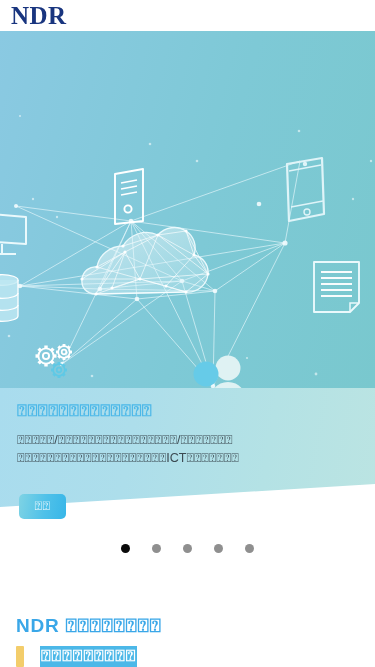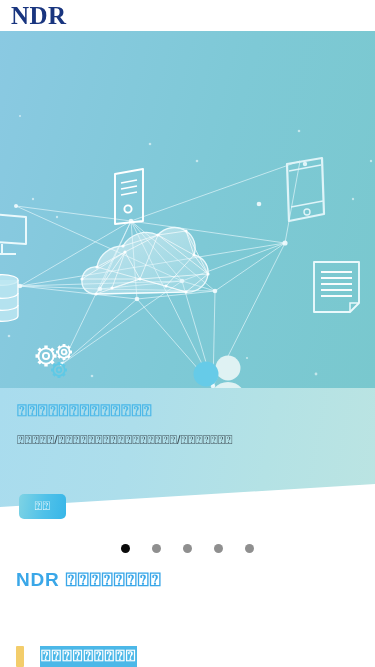--- a/index.html
+++ b/index.html
@@ -156,21 +156,21 @@
     border-radius: 50%;
     background: #8f8f8f;
     cursor: pointer;
   }
   .dot.active { background: #0a0a0a; }
 
   
   .section-heading {
     position: absolute;
     left: 16px;
-    top: 569px;
+    top: 615px;
     font-size: 19px;
     font-weight: 700;
     color: #3aa7e8;
     letter-spacing: 0.6px;
     white-space: nowrap;
   }
   .section-heading .nd { letter-spacing: 0.8px; }
 
   .subrow {
     position: absolute;
@@ -410,20 +410,21 @@
           <path d="M321 265 h31"></path>
       </g>
     </g>
   </svg>
 </div>
 
 <div class="band">
   <div class="slide-title">⍰⍰⍰⍰⍰⍰⍰⍰⍰⍰⍰⍰⍰</div>
   <div class="slide-desc">
     <div>⍰⍰⍰⍰⍰/⍰⍰⍰⍰⍰⍰⍰⍰⍰⍰⍰⍰⍰⍰⍰⍰/⍰⍰⍰⍰⍰⍰⍰</div>
+    <div><span>⍰⍰⍰⍰⍰⍰⍰⍰⍰⍰⍰⍰⍰⍰⍰⍰⍰⍰⍰⍰</span><span class="ascii">ICT</span><span>⍰⍰⍰⍰⍰⍰⍰</span></div>
   </div>
   <button class="more-btn">⍰⍰</button>
   <svg class="wedge" viewBox="0 0 375 52" preserveAspectRatio="none">
     <path d="M0 30 L375 7 L375 52 L0 52 Z" fill="#ffffff"></path>
   </svg>
 </div>
 
 <div class="dots">
   <span class="dot active"></span>
   <span class="dot"></span>

